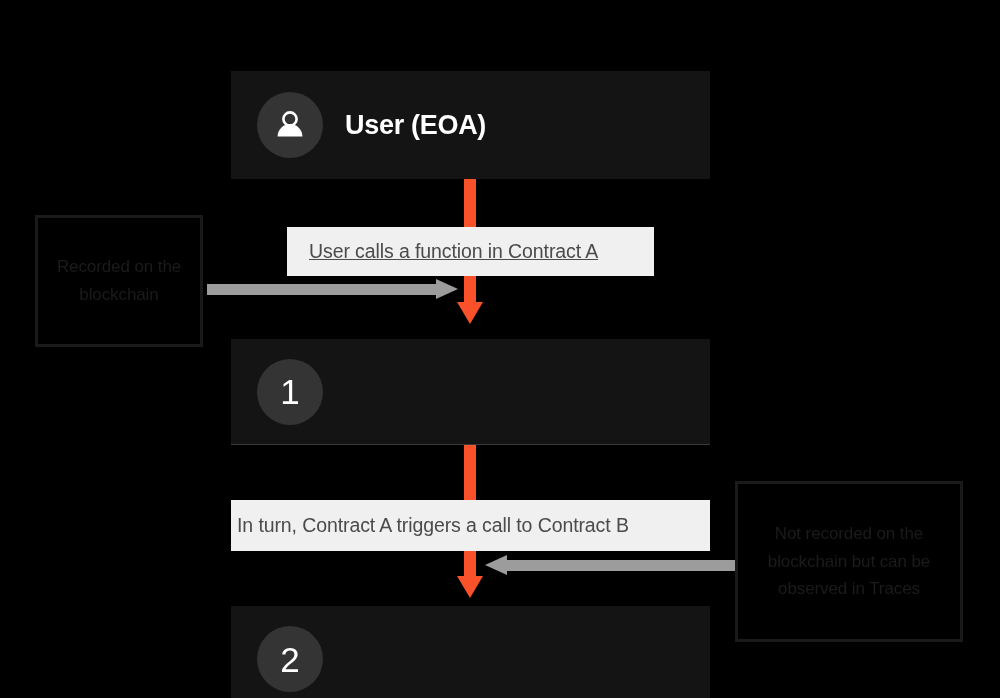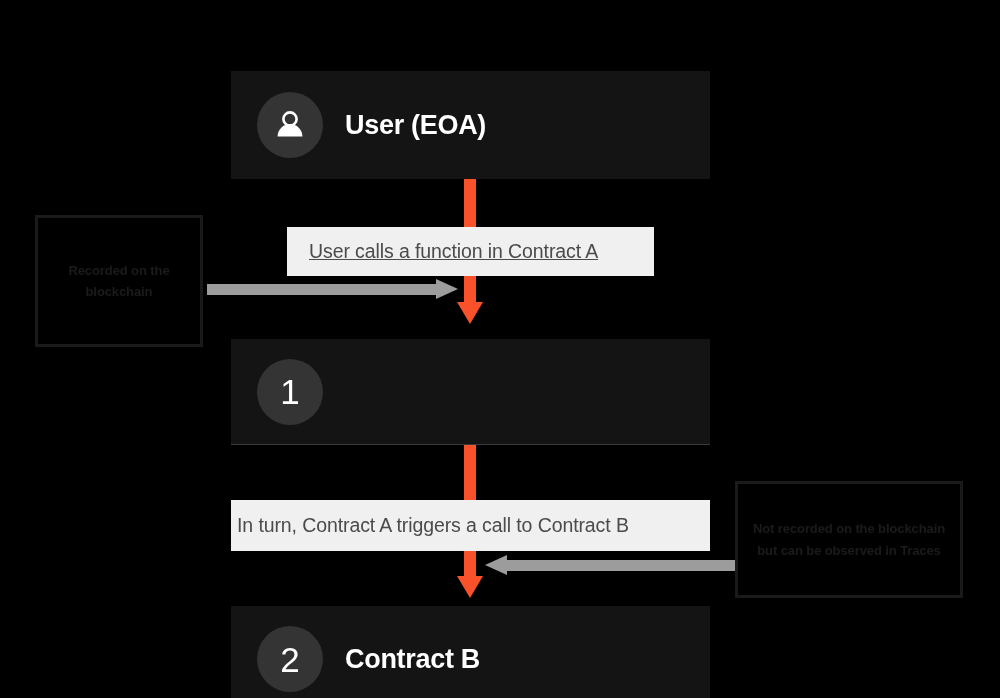--- a/index.html
+++ b/index.html
@@ -131,37 +131,37 @@
     border: 3px solid #1a1a1a;
     box-sizing: border-box;
     display: flex;
     align-items: center;
     justify-content: center;
     text-align: center;
     z-index: 4;
   }
   .note-text {
     color: #1b1b1b;
-    font-size: 13px;
-    font-weight: 700;
+    font-size: 17px;
+    font-weight: 400;
     line-height: 1.62;
     letter-spacing: -0.1px;
   }
   .note-left {
     left: 35px;
     top: 171px;
     width: 168px;
     height: 132px;
     padding: 0 14px;
   }
   .note-right {
     left: 735px;
     top: 437px;
     width: 228px;
-    height: 117px;
+    height: 161px;
     padding: 0 12px;
   }
 
   
   .gray-arrow {
     position: absolute;
     z-index: 2;
     height: 11px;
   }
   .gray-arrow .shaft {
@@ -249,16 +249,15 @@
 
   <div class="gray-arrow gray-arrow-right">
     <div class="shaft"></div>
     <div class="head"></div>
   </div>
 
   <div class="node-card node-contract-b">
     <div class="node-badge">
       <span class="node-badge-num">2</span>
     </div>
-    <div class="node-label">Contract B</div>
   </div>
 
 </div>
 
 </body></html>

